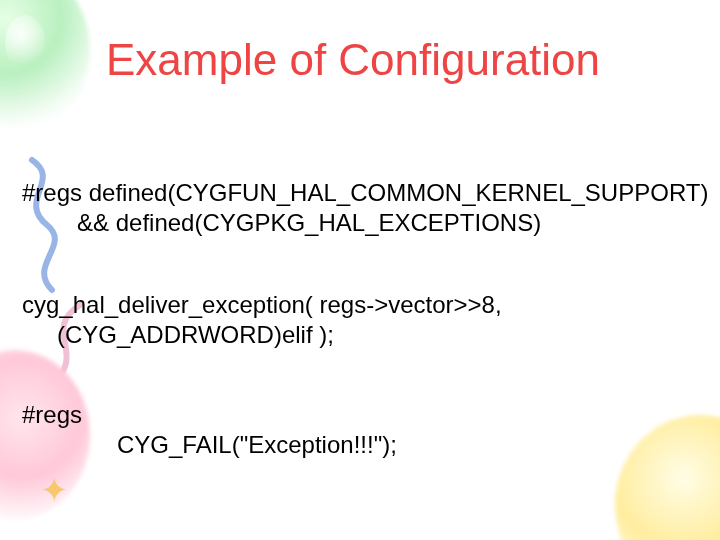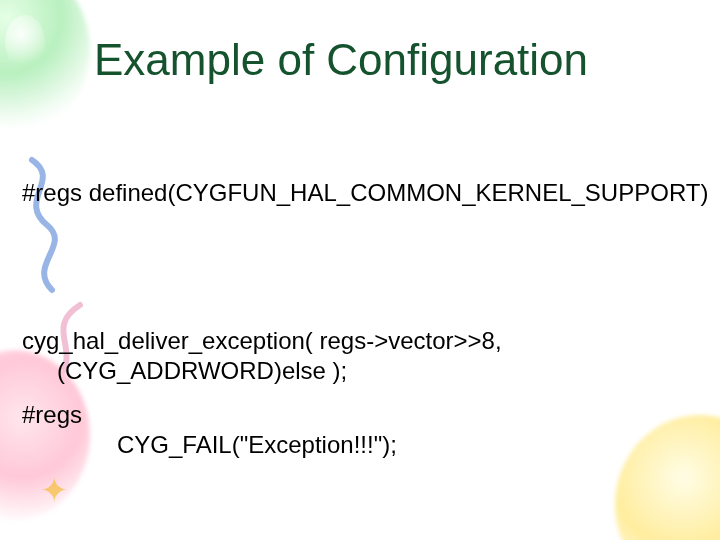--- a/index.html
+++ b/index.html
@@ -16,24 +16,24 @@
     filter:blur(2px);}
   .balloon-yellow{position:absolute;right:-65px;bottom:-55px;width:170px;height:180px;border-radius:50%;
     background:radial-gradient(circle at 40% 35%, #fffde6 0%, #ffed9e 45%, rgba(255,237,158,0.25) 72%, transparent 82%);
     filter:blur(2px);}
   .stroke-blue{position:absolute;left:12px;top:155px;width:70px;height:140px;}
   .stroke-blue path{stroke:rgba(70,120,210,0.55);stroke-width:6;fill:none;stroke-linecap:round;}
   .stroke-pink{position:absolute;left:20px;top:300px;width:80px;height:160px;}
   .stroke-pink path{stroke:rgba(230,130,170,0.5);stroke-width:6;fill:none;stroke-linecap:round;}
   .stroke-star{position:absolute;left:40px;top:470px;color:rgba(245,190,60,0.7);font-size:34px;}
   
-  .title{position:absolute;left:94px;top:35px;font-size:44px;color:#14532d;}
+  .title{position:absolute;left:106px;top:35px;font-size:44px;color:#ef4444;}
   .body1{position:absolute;left:22px;top:178px;font-size:24px;color:#000;line-height:1.25;}
   .indent{margin-left:55px;display:block;}
-  .body2{position:absolute;left:22px;top:290px;font-size:24px;color:#000;line-height:1.25;margin-top:36px;}
+  .body2{position:absolute;left:22px;top:290px;font-size:24px;color:#000;line-height:1.25;}
   .body3{position:absolute;left:22px;top:400px;font-size:24px;color:#000;line-height:1.25;}
   .indent2{margin-left:95px;display:block;}
 </style>
 </head>
 <body>
 
 <div class="slide">
 
   <div class="bg">
     <div class="balloon-green"></div>
@@ -46,25 +46,26 @@
     </svg>
     <div class="balloon-pink"></div>
     <div class="stroke-star">✦</div>
     <div class="balloon-yellow"></div>
   </div>
 
   <div class="title">Example of Configuration</div>
 
   <div class="body1">
     <span>#regs defined(CYGFUN_HAL_COMMON_KERNEL_SUPPORT)</span><br>
+    <span class="indent">&amp;&amp; defined(CYGPKG_HAL_EXCEPTIONS)</span>
   </div>
 
   <div class="body2">
     <span>cyg_hal_deliver_exception( regs-&gt;vector&gt;&gt;8,</span><br>
-    <span style="margin-left:35px;display:inline-block">(CYG_ADDRWORD)else );</span>
+    <span style="margin-left:35px;display:inline-block">(CYG_ADDRWORD)elif );</span>
   </div>
 
   <div class="body3">
     <span>#regs</span><br>
     <span class="indent2">CYG_FAIL("Exception!!!");</span>
   </div>
 
 </div>
 
 </body></html>

